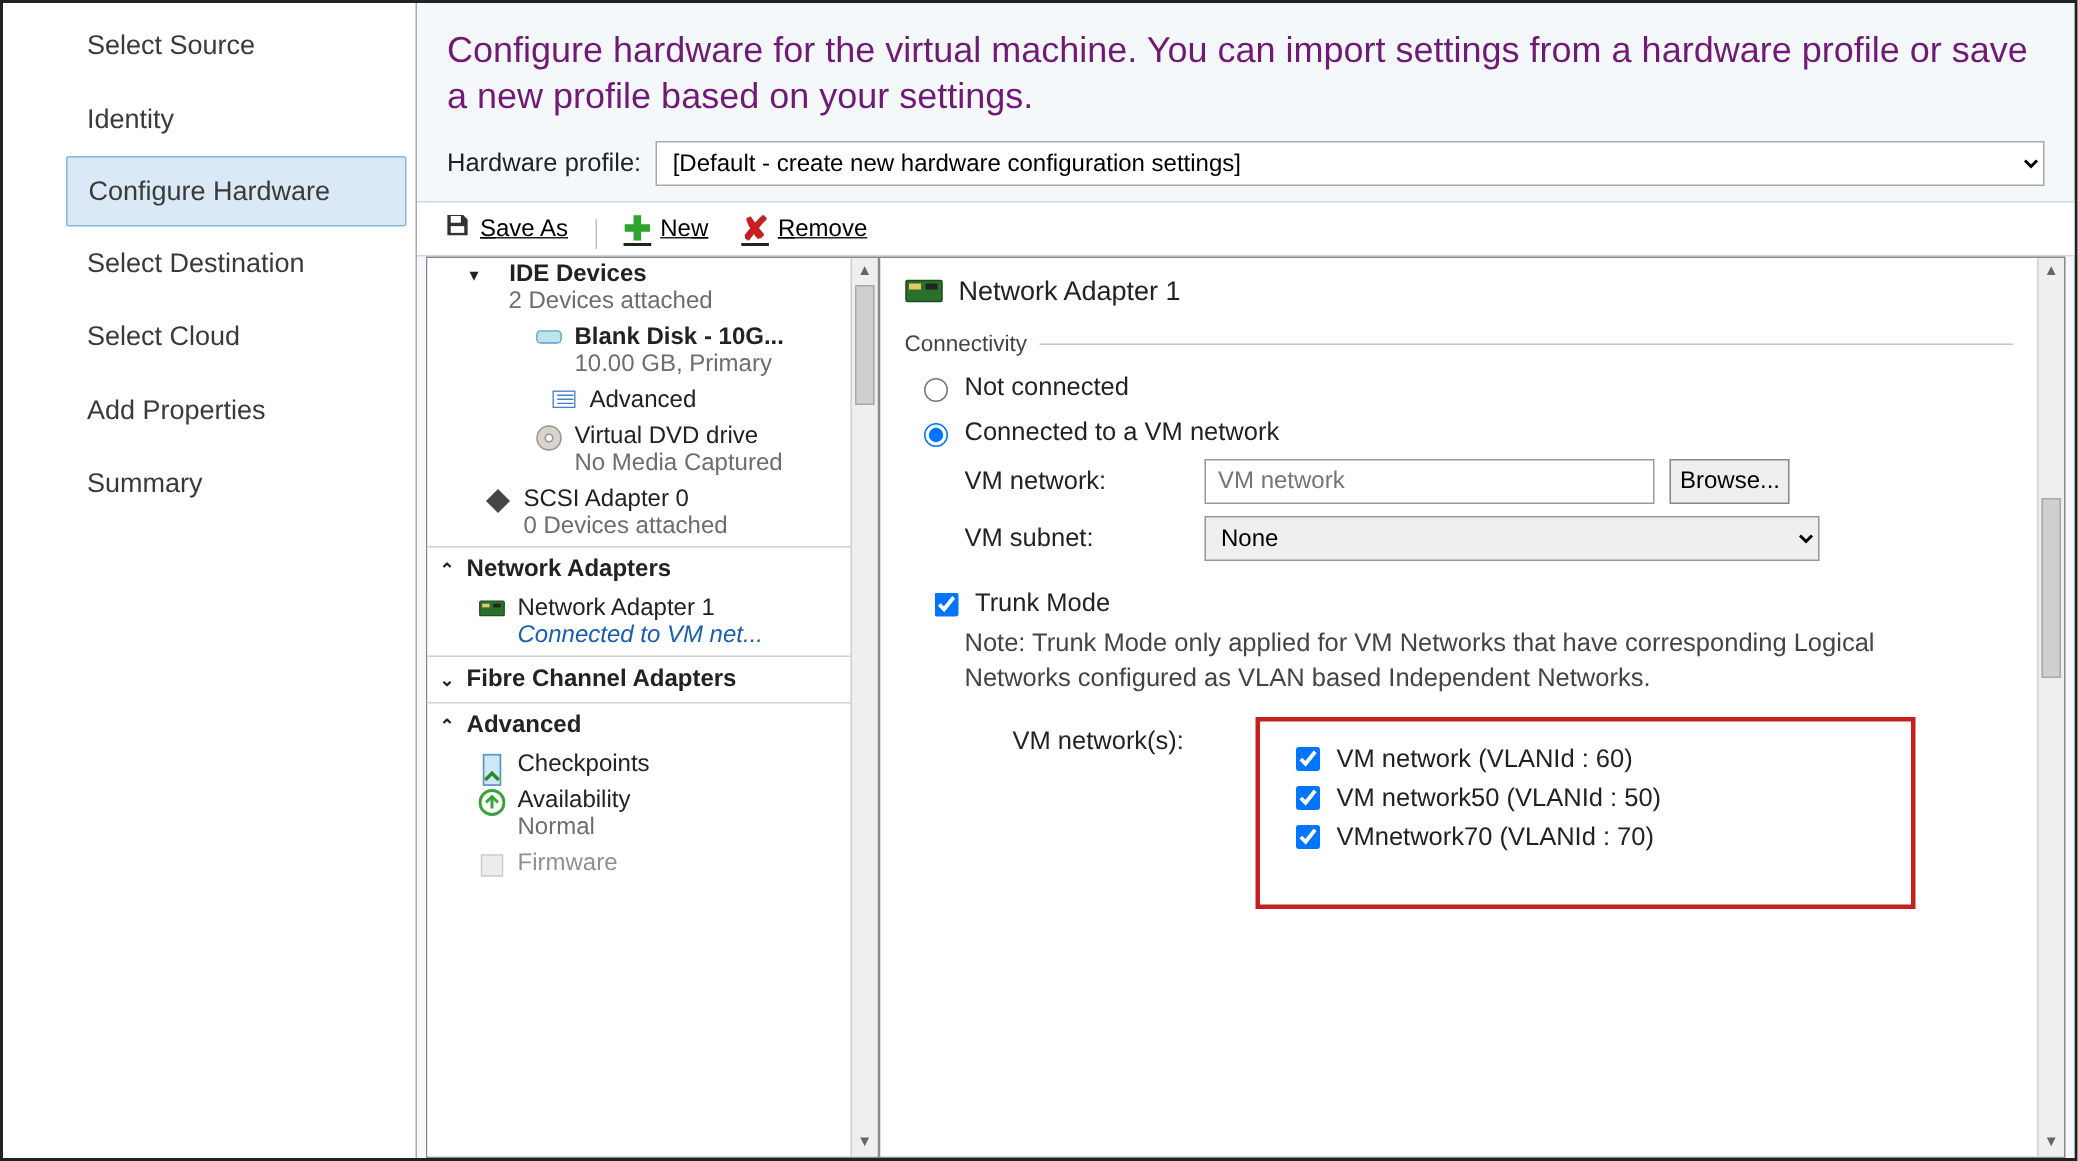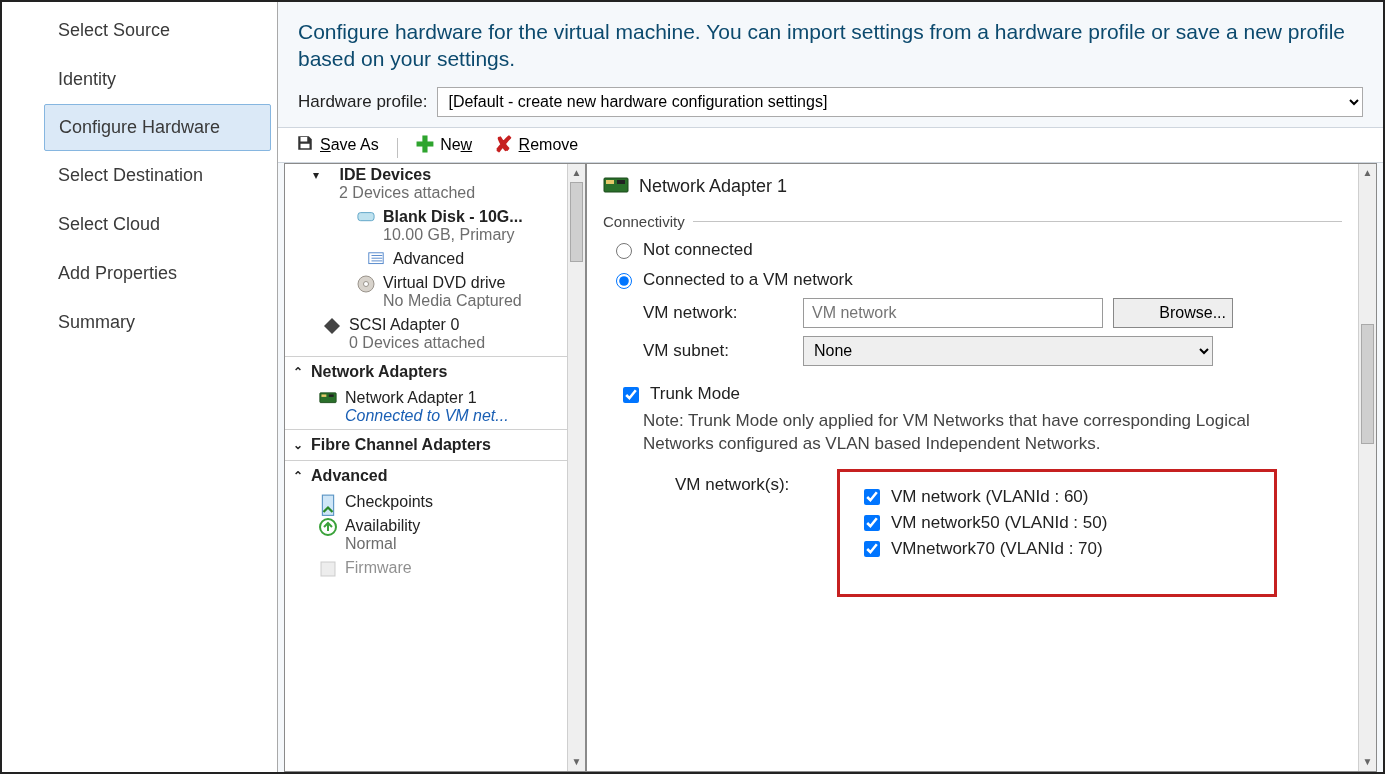--- a/index.html
+++ b/index.html
@@ -8,27 +8,27 @@
 
   .app { display: flex; height: 100%; }
 
   
   .wizard-nav { width: 276px; border-right: 1px solid #a9a9a9; background: #fff; padding-top: 4px; padding-left: 36px; }
   .wizard-nav .step { padding: 14px 20px; font-size: 18px; color: #3a3a3a; cursor: default; }
   .wizard-nav .step.selected { background: #dbe9f7; border: 1px solid #86b6e0; margin: 0 6px; border-radius: 2px; padding: 12px 14px; }
 
   
   .content { flex: 1; display: flex; flex-direction: column; background: #f5f8fb; }
-  .page-title { padding: 16px 20px 10px 20px; font-size: 21px; color: #0c4a6e; line-height: 1.3; }
+  .page-title { padding: 16px 20px 10px 20px; font-size: 24px; color: #701a75; line-height: 1.3; }
 
   .profile-row { display: flex; align-items: center; padding: 4px 20px 10px 20px; gap: 10px; }
   .profile-row label { font-size: 17px; color: #222; white-space: nowrap; }
   .profile-row select { flex: 1; height: 30px; font-size: 16px; border: 1px solid #aaa; background: #fff; padding: 2px 6px; }
 
-  .toolbar { display: flex; align-items: flex-end; gap: 6px; padding: 4px 8px 4px 10px; background: #fff; border-top: 1px solid #cfd6de; border-bottom: 1px solid #cfd6de; }
+  .toolbar { display: flex; align-items: flex-end; gap: 6px; padding: 4px 8px 4px 10px; background: #fff; border-top: 1px solid #cfd6de; border-bottom: 1px solid #cfd6de; text-decoration: underline; }
   .tb-btn { display: inline-flex; align-items: center; gap: 6px; padding: 2px 8px; font-size: 16px; background: transparent; border: none; cursor: pointer; }
   .tb-btn .u { text-decoration: underline; }
   .tb-sep { width: 1px; height: 20px; background: #c0c0c0; margin: 0 4px; }
   .ico { display: inline-block; }
   .ico-save { width: 18px; height: 18px; }
   .ico-plus { color: #2ea42e; font-size: 22px; font-weight: bold; line-height: 1; }
   .ico-remove { color: #c62020; font-size: 22px; font-weight: bold; line-height: 1; }
 
   .split { display: flex; flex: 1; min-height: 0; }
 
@@ -65,21 +65,21 @@
 
   .detail-title { display: flex; align-items: center; gap: 10px; padding: 4px 0 8px 0; font-size: 18px; }
   .fieldset-label { display: flex; align-items: center; gap: 8px; margin-top: 8px; color: #444; }
   .fieldset-label .line { flex: 1; height: 1px; background: #c4c4c4; }
 
   .radio-row { display: flex; align-items: center; gap: 8px; margin: 10px 0 4px 8px; font-size: 17px; }
   .field-row { display: flex; align-items: center; gap: 10px; margin: 8px 0 4px 40px; }
   .field-row .lbl { width: 150px; font-size: 17px; }
   .field-row input[type=text] { width: 300px; height: 30px; border: 1px solid #9a9a9a; padding: 2px 8px; font-size: 16px; color: #666; }
   .field-row select { width: 410px; height: 30px; border: 1px solid #9a9a9a; font-size: 16px; padding: 2px 6px; }
-  .field-row button { height: 30px; width: 120px; border: 1px solid #888; background: #eee; font-size: 16px; text-align: right; }
+  .field-row button { height: 30px; width: 80px; border: 1px solid #888; background: #eee; font-size: 16px; text-align: right; }
 
   .chk-row { display: flex; align-items: flex-start; gap: 8px; margin: 18px 0 4px 16px; font-size: 17px; }
   .note { margin: 4px 0 4px 40px; color: #444; font-size: 17px; max-width: 620px; line-height: 1.35; }
 
   .vmnet-row { display: flex; align-items: flex-start; gap: 12px; margin: 14px 0 0 40px; }
   .vmnet-row .lbl { width: 150px; font-size: 17px; padding-top: 6px; margin-left: 32px; }
   .vmnet-box { border: 3px solid #c62020; padding: 10px 20px 30px 20px; width: 440px; }
   .vmnet-box label { display: flex; align-items: center; gap: 8px; font-size: 17px; margin: 4px 0; }
 
   input[type=radio], input[type=checkbox] { width: 16px; height: 16px; }

